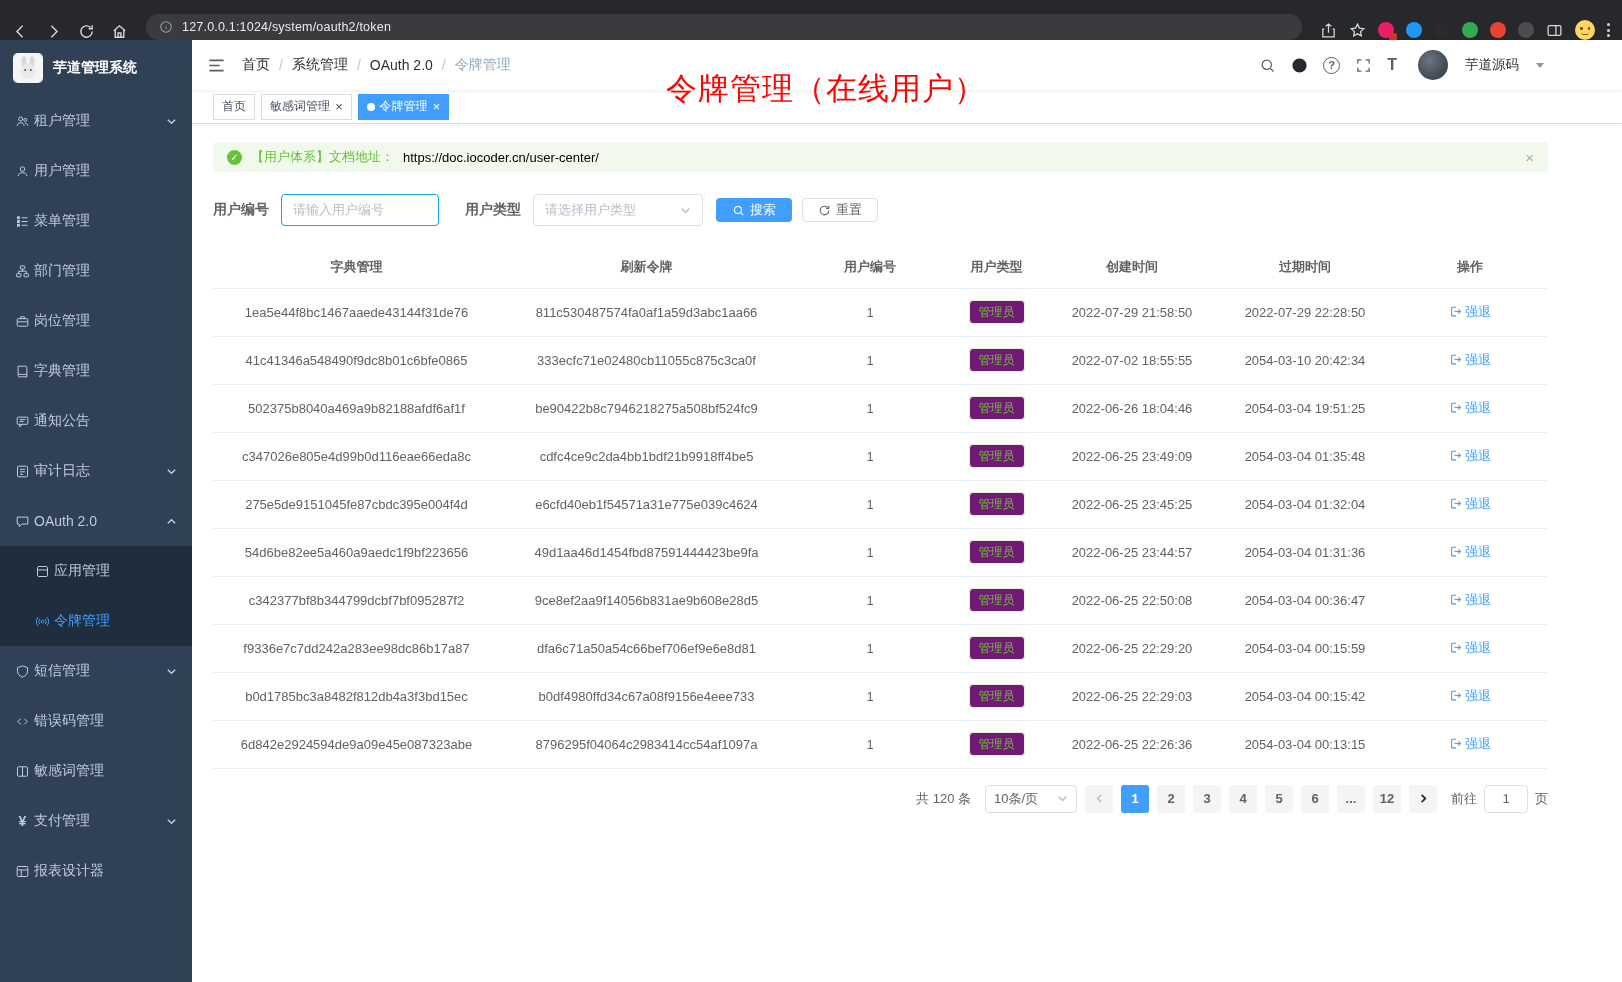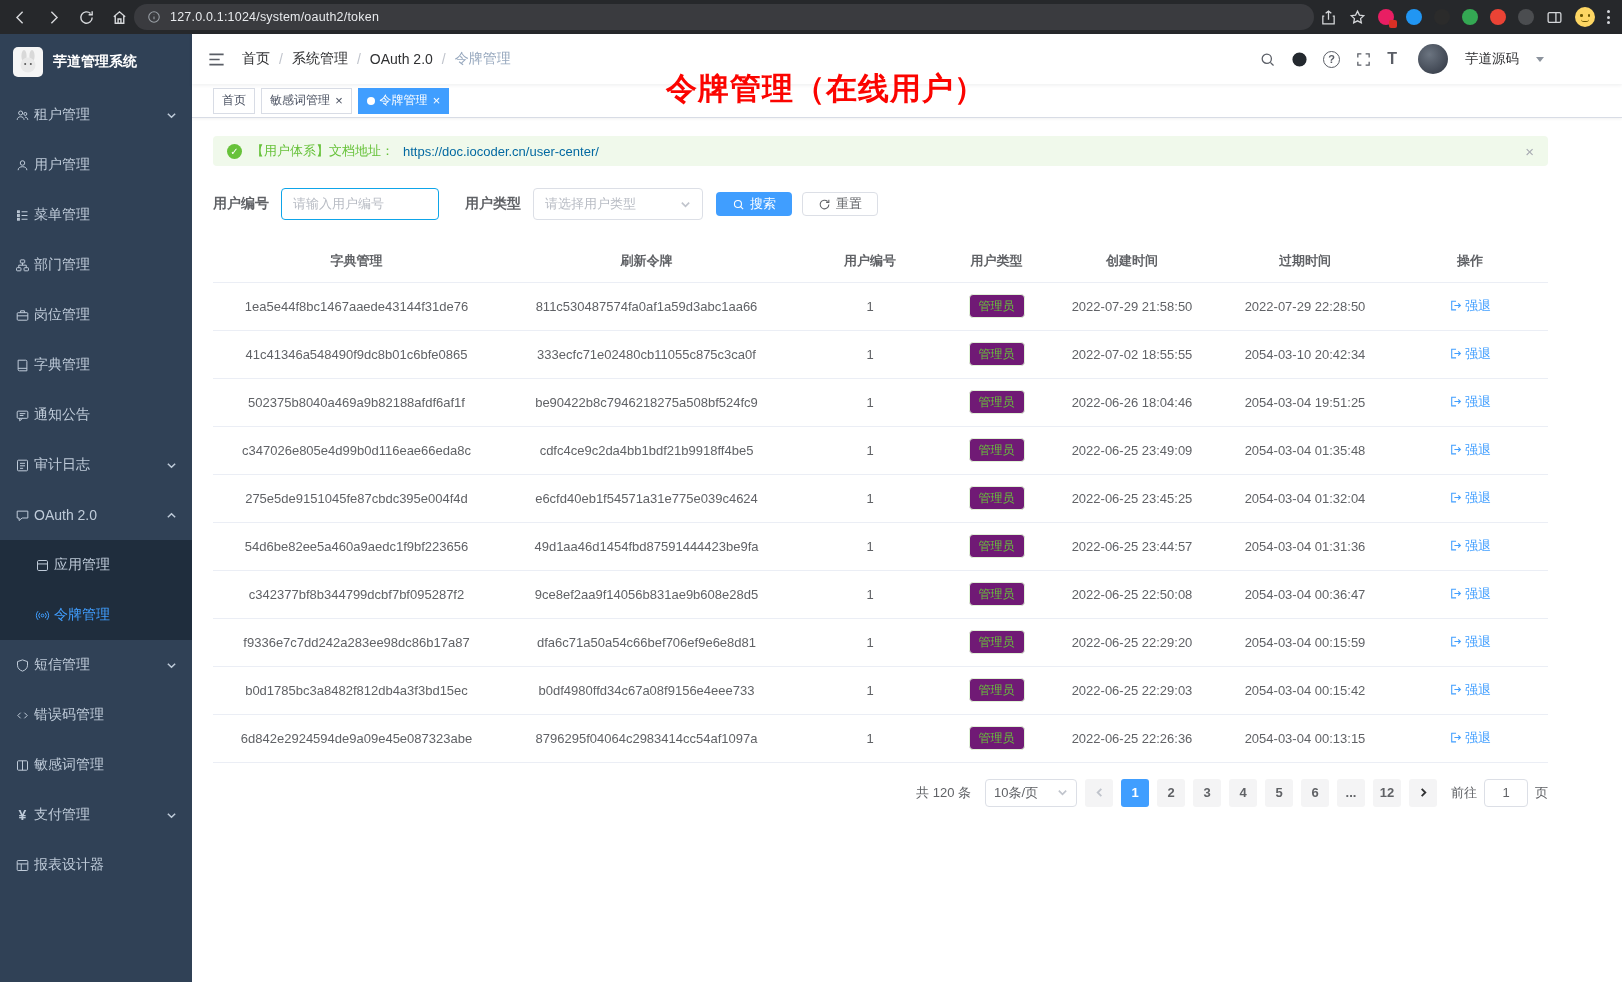--- a/index.html
+++ b/index.html
@@ -1,19 +1,19 @@
 <!DOCTYPE html>
 <html><head>
 <meta charset="utf-8">
 <style>
   *{margin:0;padding:0;box-sizing:border-box}
   html,body{width:1622px;height:982px;overflow:hidden;font-family:"Liberation Sans","DejaVu Sans",sans-serif;background:#fff;position:relative}
 
   
-  .browser{height:34px;background:#26282b;display:flex;align-items:center;padding:0 12px;gap:0}
+  .browser{height:40px;background:#26282b;display:flex;align-items:flex-end;padding:0 12px;gap:12px}
   .bnav{display:flex;gap:16px;align-items:center}
   .bnav svg{width:17px;height:17px;stroke:#d5d7da;fill:none;stroke-width:2}
   .urlpill{flex:1;height:26px;background:#3a3b3f;border-radius:13px;display:flex;align-items:center;gap:9px;padding:0 13px;margin:0 6px}
   .urlpill svg{width:14px;height:14px;stroke:#9aa0a6;fill:none;stroke-width:1.8}
   .urltext{color:#e8eaed;font-size:12.5px;letter-spacing:.2px}
   .bright{display:flex;align-items:center;gap:12px}
   .bright svg{width:17px;height:17px;stroke:#d5d7da;fill:none;stroke-width:1.8}
   .ext{width:16px;height:16px;border-radius:50%;position:relative;flex-shrink:0}
   .ext .badge{position:absolute;right:-3px;bottom:-3px;width:8px;height:8px;background:#d93025;border-radius:2px}
   .avatarb{width:20px;height:20px;border-radius:50%;background:#fdd663;position:relative;flex-shrink:0}
@@ -62,21 +62,21 @@
   .tag-item .cl{font-size:13px;color:#495060;line-height:1;cursor:pointer}
   .tag-item.active{background:#409eff;border-color:#409eff;color:#fff}
   .tag-item.active .cl{color:#fff}
   .dot{width:8px;height:8px;border-radius:50%;background:#fff;flex-shrink:0}
 
   
   .content{flex:1;padding:18px 74px 0 21px;background:#fff;overflow:hidden}
 
   .alert{height:30px;background:#f0f9eb;border-radius:4px;display:flex;align-items:center;gap:9px;padding:0 14px;font-size:13px;color:#67c23a}
   .check{width:15px;height:15px;border-radius:50%;background:#67c23a;color:#fff;font-size:10px;display:flex;align-items:center;justify-content:center;flex-shrink:0}
-  .alert a{color:#0369a1;text-decoration:none;cursor:pointer}
+  .alert a{color:#000000;text-decoration:none;cursor:pointer}
   .alert .cl{margin-left:auto;color:#a8abb2;font-size:15px;cursor:pointer}
 
   .filter{display:flex;align-items:center;margin-top:22px;font-size:14px}
   .f-label{font-weight:700;color:#606266;margin-right:12px;white-space:nowrap}
   .f-input{width:158px;height:32px;border:1px solid #0ea5e9;border-radius:4px;padding:0 11px;font-size:13px;color:#606266;outline:none;font-family:Liberation Serif, serif}
   .f-input::placeholder{color:#b8bcc4}
   .f-sel{width:170px;height:32px;border:1px solid #dcdfe6;border-radius:4px;display:flex;align-items:center;justify-content:space-between;padding:0 11px;cursor:pointer;margin-right:0}
   .ph{font-size:13px;color:#b8bcc4}
   .chev{width:11px;height:11px;stroke:#c0c4cc;fill:none;stroke-width:1.8;flex-shrink:0}
   .gap1{width:26px}.gap2{width:13px}
@@ -97,21 +97,21 @@
   .pager{width:1335px;display:flex;align-items:center;justify-content:flex-end;gap:8px;margin-top:16px;font-size:13px;color:#606266}
   .p-total{margin-right:6px;white-space:nowrap}
   .p-size{width:92px;height:28px;border:1px solid #dcdfe6;border-radius:4px;display:flex;align-items:center;justify-content:space-between;padding:0 8px;cursor:pointer;white-space:nowrap}
   .p-btn{min-width:28px;height:28px;padding:0 6px;background:#f4f4f5;border-radius:3px;display:inline-flex;align-items:center;justify-content:center;cursor:pointer;color:#606266;font-weight:600}
   .p-btn.cur{background:#409eff;color:#fff}
   .p-btn.nav svg{width:11px;height:11px;fill:none;stroke-width:2;stroke:#303133}
   .p-btn.nav.dis svg{stroke:#c0c4cc}
   .p-goto{display:flex;align-items:center;gap:7px;margin-left:6px;white-space:nowrap}
   .p-input{width:44px;height:28px;border:1px solid #dcdfe6;border-radius:4px;text-align:center;font-size:13px;color:#606266;outline:none;font-family:inherit}
 
-  .annotation{position:absolute;left:666px;top:68px;font-size:31px;font-weight:700;color:#fb0400;letter-spacing:1px;z-index:9;white-space:nowrap}
+  .annotation{position:absolute;left:666px;top:68px;font-size:31px;font-weight:400;color:#fb0400;letter-spacing:1px;z-index:9;white-space:nowrap}
 </style>
 </head>
 <body>
 
 <div class="browser">
   <div class="bnav">
     <svg viewBox="0 0 24 24">
         <path d="M15 4l-8 8 8 8"></path>
       </svg>
     <svg viewBox="0 0 24 24">

